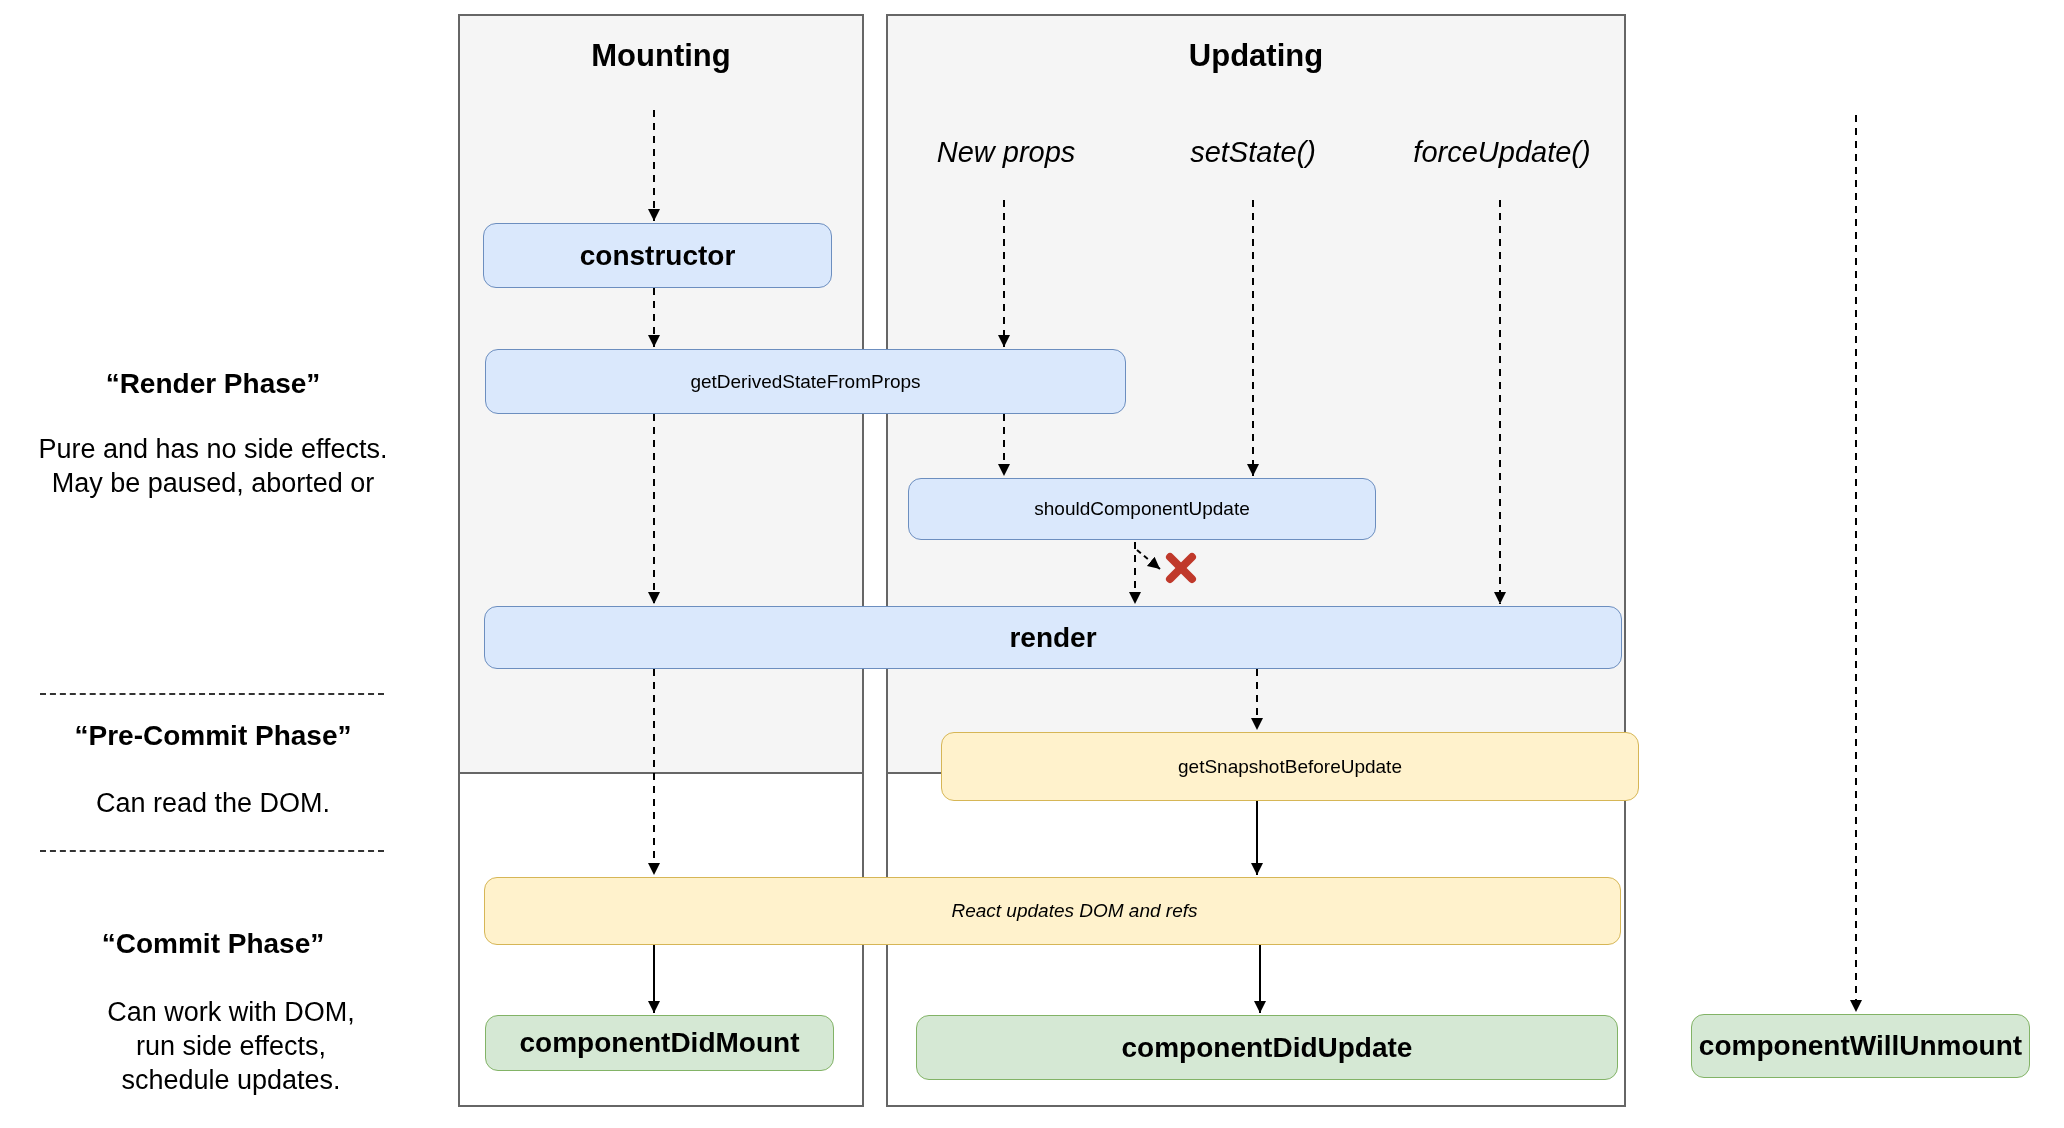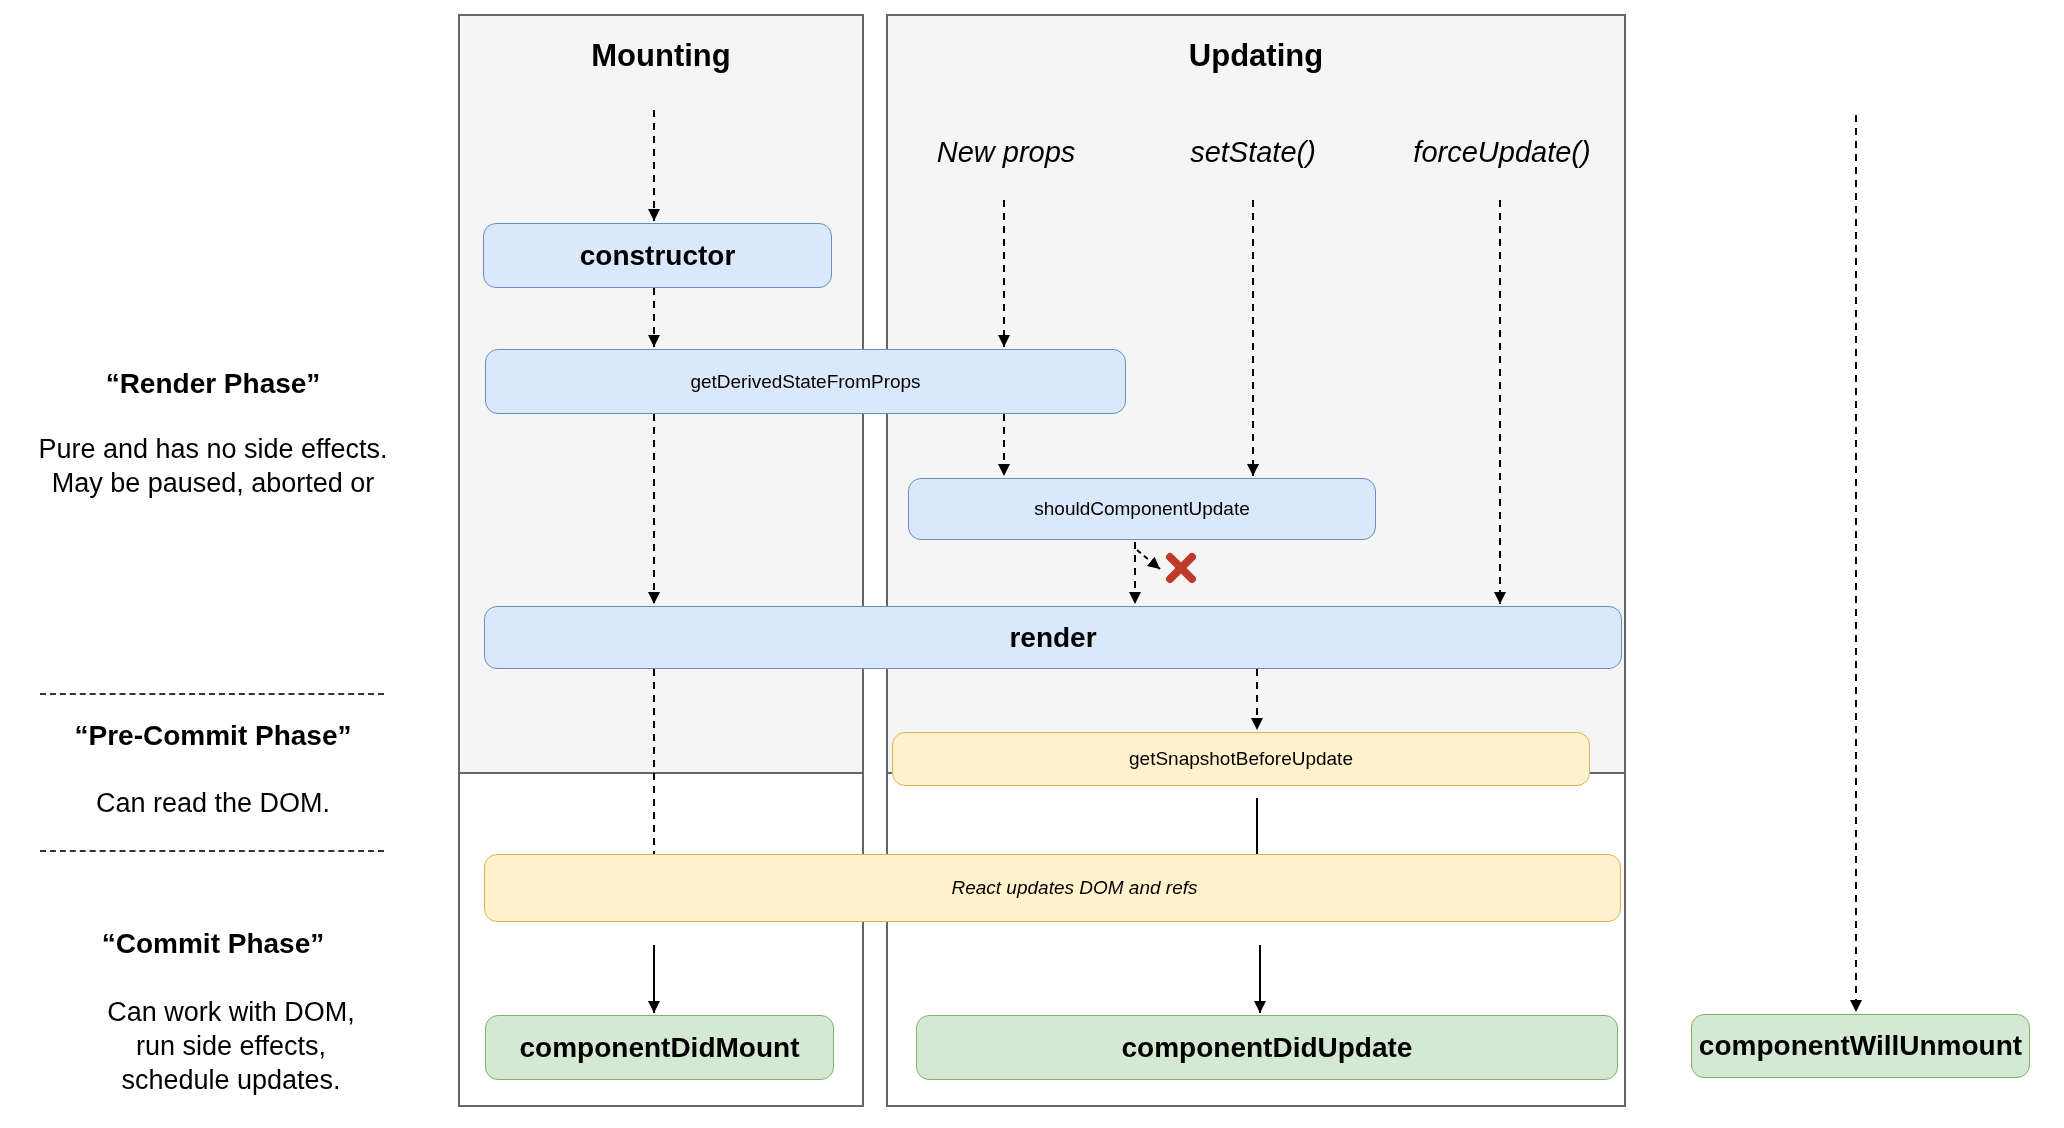--- a/index.html
+++ b/index.html
@@ -164,23 +164,23 @@
   </svg>
 
   <div class="node blue bold" style="left: 483px; top: 223px; width: 349px; height: 65px;">constructor</div>
 
   <div class="node blue" style="left: 485px; top: 349px; width: 641px; height: 65px;">getDerivedStateFromProps</div>
 
   <div class="node blue" style="left: 908px; top: 478px; width: 468px; height: 62px;">shouldComponentUpdate</div>
 
   <div class="node blue bold" style="left: 484px; top: 606px; width: 1138px; height: 63px;">render</div>
 
-  <div class="node yellow" style="left: 892px; top: 732px; width: 698px; height: 54px;">getSnapshotBeforeUpdate</div>
+  <div class="node yellow" style="left: 941px; top: 732px; width: 698px; height: 69px;">getSnapshotBeforeUpdate</div>
 
-  <div class="node yellow italic" style="left: 484px; top: 854px; width: 1137px; height: 68px; padding-left: 44px;">React updates DOM and refs</div>
+  <div class="node yellow italic" style="left: 484px; top: 877px; width: 1137px; height: 68px; padding-left: 44px;">React updates DOM and refs</div>
 
-  <div class="node green bold" style="left: 485px; top: 1015px; width: 349px; height: 65px;">componentDidMount</div>
+  <div class="node green bold" style="left: 485px; top: 1015px; width: 349px; height: 56px;">componentDidMount</div>
 
   <div class="node green bold" style="left: 916px; top: 1015px; width: 702px; height: 65px;">componentDidUpdate</div>
 
   <div class="node green bold" style="left: 1691px; top: 1014px; width: 339px; height: 64px;">componentWillUnmount</div>
 
 </div>
 
 </body></html>

